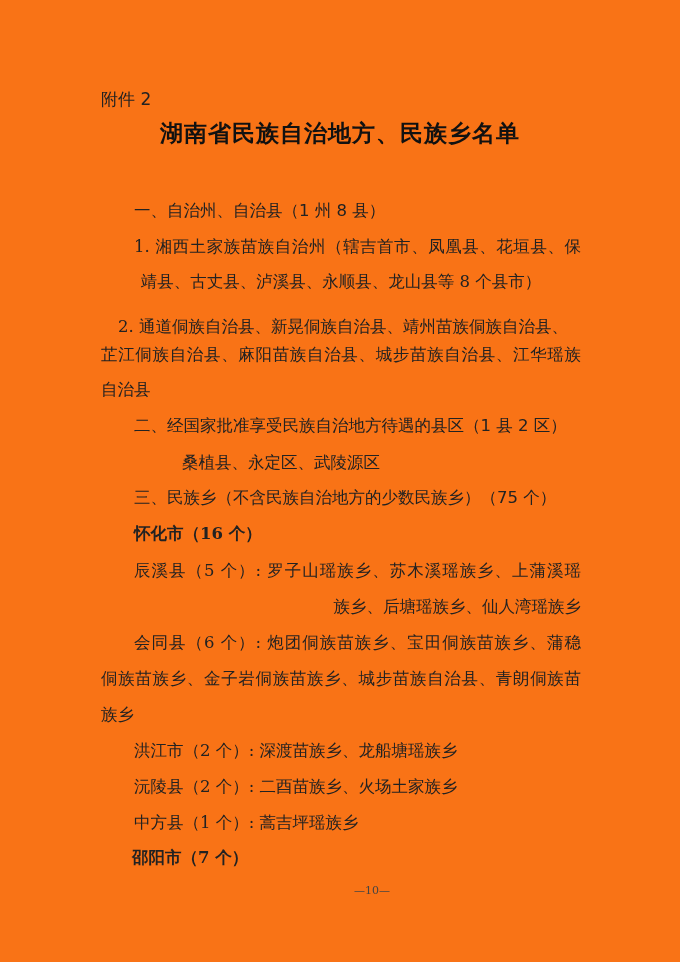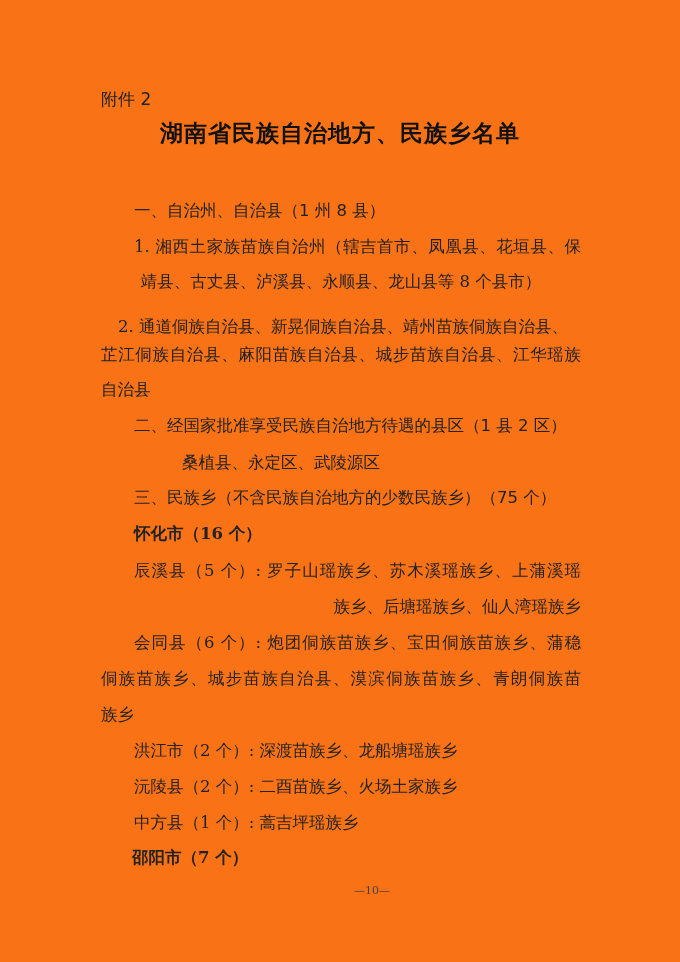--- a/index.html
+++ b/index.html
@@ -30,21 +30,21 @@
   <div class="line heading" style="top:415px; left:134px;">二、经国家批准享受民族自治地方待遇的县区（1 县 2 区）</div>
   <div class="line" style="top:452px; left:138px;margin-left:44px;">桑植县、永定区、武陵源区</div>
 
   <div class="line heading" style="top:487px; left:134px;">三、民族乡（不含民族自治地方的少数民族乡）（75 个）</div>
   <div class="line bold" style="top:523px; left:134px;">怀化市（16 个）</div>
 
   <div class="line justify" style="top:560px; left:134px; width:447px;">辰溪县（5 个）:  罗子山瑶族乡、苏木溪瑶族乡、上蒲溪瑶</div>
   <div class="line" style="top:596px;text-align:right;">族乡、后塘瑶族乡、仙人湾瑶族乡</div>
 
   <div class="line justify" style="top:632px; left:134px; width:447px;">会同县（6 个）:  炮团侗族苗族乡、宝田侗族苗族乡、蒲稳</div>
-  <div class="line justify" style="top:668px;">侗族苗族乡、城步苗族自治县、漠滨侗族苗族乡、青朗侗族苗</div>
+  <div class="line justify" style="top:668px;">侗族苗族乡、金子岩侗族苗族乡、城步苗族自治县、青朗侗族苗</div>
   <div class="line" style="top:704px;">族乡</div>
 
   <div class="line" style="top:740px; left:134px;">洪江市（2 个）:  深渡苗族乡、龙船塘瑶族乡</div>
   <div class="line" style="top:776px; left:134px;">沅陵县（2 个）:  二酉苗族乡、火场土家族乡</div>
   <div class="line" style="top:812px; left:134px;">中方县（1 个）:  蒿吉坪瑶族乡</div>
 
   <div class="line bold" style="top:847px; left:132px;">邵阳市（7 个）</div>
 
   <div class="pagenum">—10—</div>
 </div>

